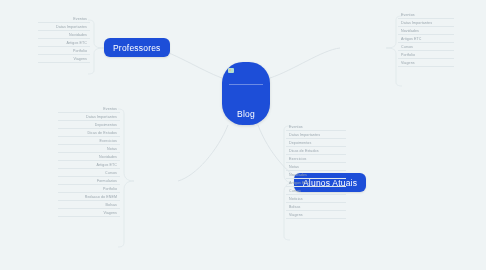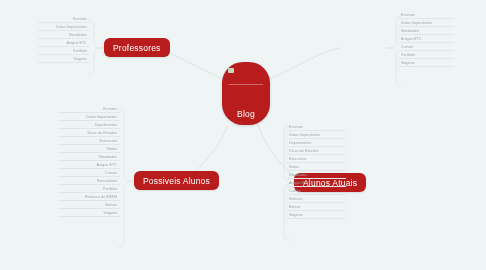--- a/index.html
+++ b/index.html
@@ -14,21 +14,21 @@
     width: 486px; height: 270px;
     background: #eff4f5;
   }
   svg.links {
     position: absolute; left: 0; top: 0;
     width: 486px; height: 270px;
     pointer-events: none;
   }
   .node {
     position: absolute;
-    background: #b91c1c;
+    background: #1d4ed8;
     color: #ffffff;
     border-radius: 6px;
     font-size: 8.5px;
     letter-spacing: 0.2px;
     display: flex;
     align-items: center;
     justify-content: center;
     white-space: nowrap;
     padding: 0 9px;
     height: 19px;
@@ -142,23 +142,20 @@
   <div class="leafgroup right" style="left:398px; top:11px; width:56px;">
     <div class="leaf">Eventos</div>
     <div class="leaf">Datas Importantes</div>
     <div class="leaf">Novidades</div>
     <div class="leaf">Artigos ETC</div>
     <div class="leaf">Cursos</div>
     <div class="leaf">Portfolio</div>
     <div class="leaf">Viagens</div>
   </div>
 
-  <div class="node" style="left:134px; top:171px;">
-    <span>Possiveis Alunos</span>
-  </div>
   <div class="leafgroup left" style="left:58px; top:105px; width:62px;">
     <div class="leaf">Eventos</div>
     <div class="leaf">Datas Importantes</div>
     <div class="leaf">Depoimentos</div>
     <div class="leaf">Dicas de Estudos</div>
     <div class="leaf">Exercicios</div>
     <div class="leaf">Notas</div>
     <div class="leaf">Novidades</div>
     <div class="leaf">Artigos ETC</div>
     <div class="leaf">Cursos</div>

